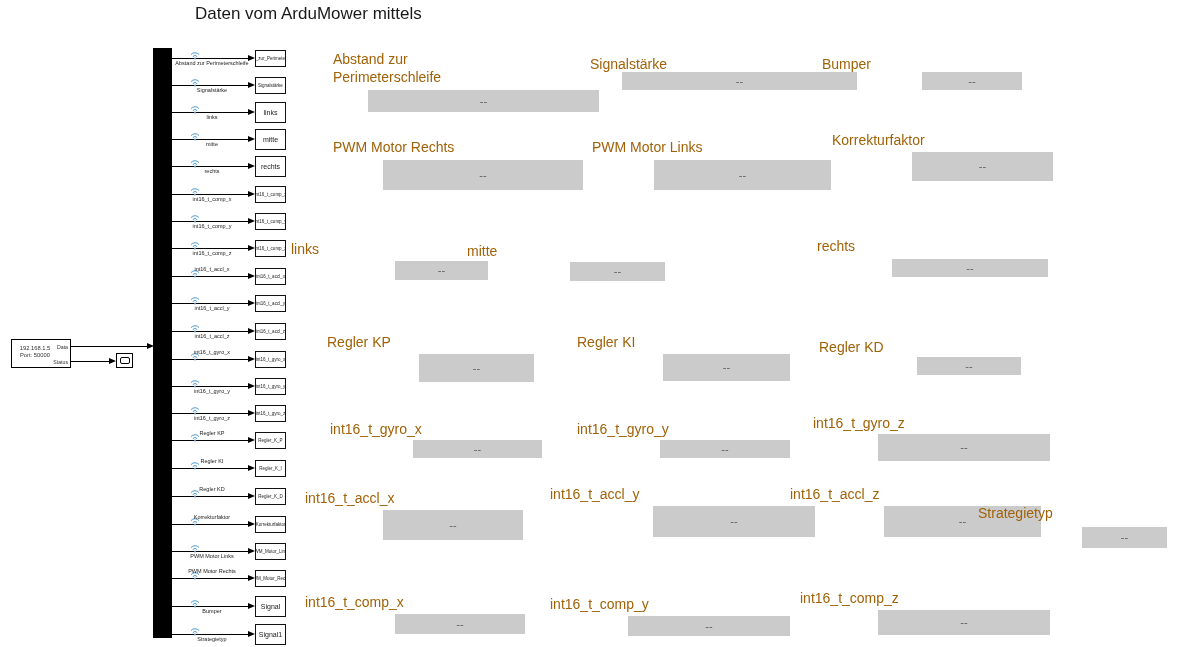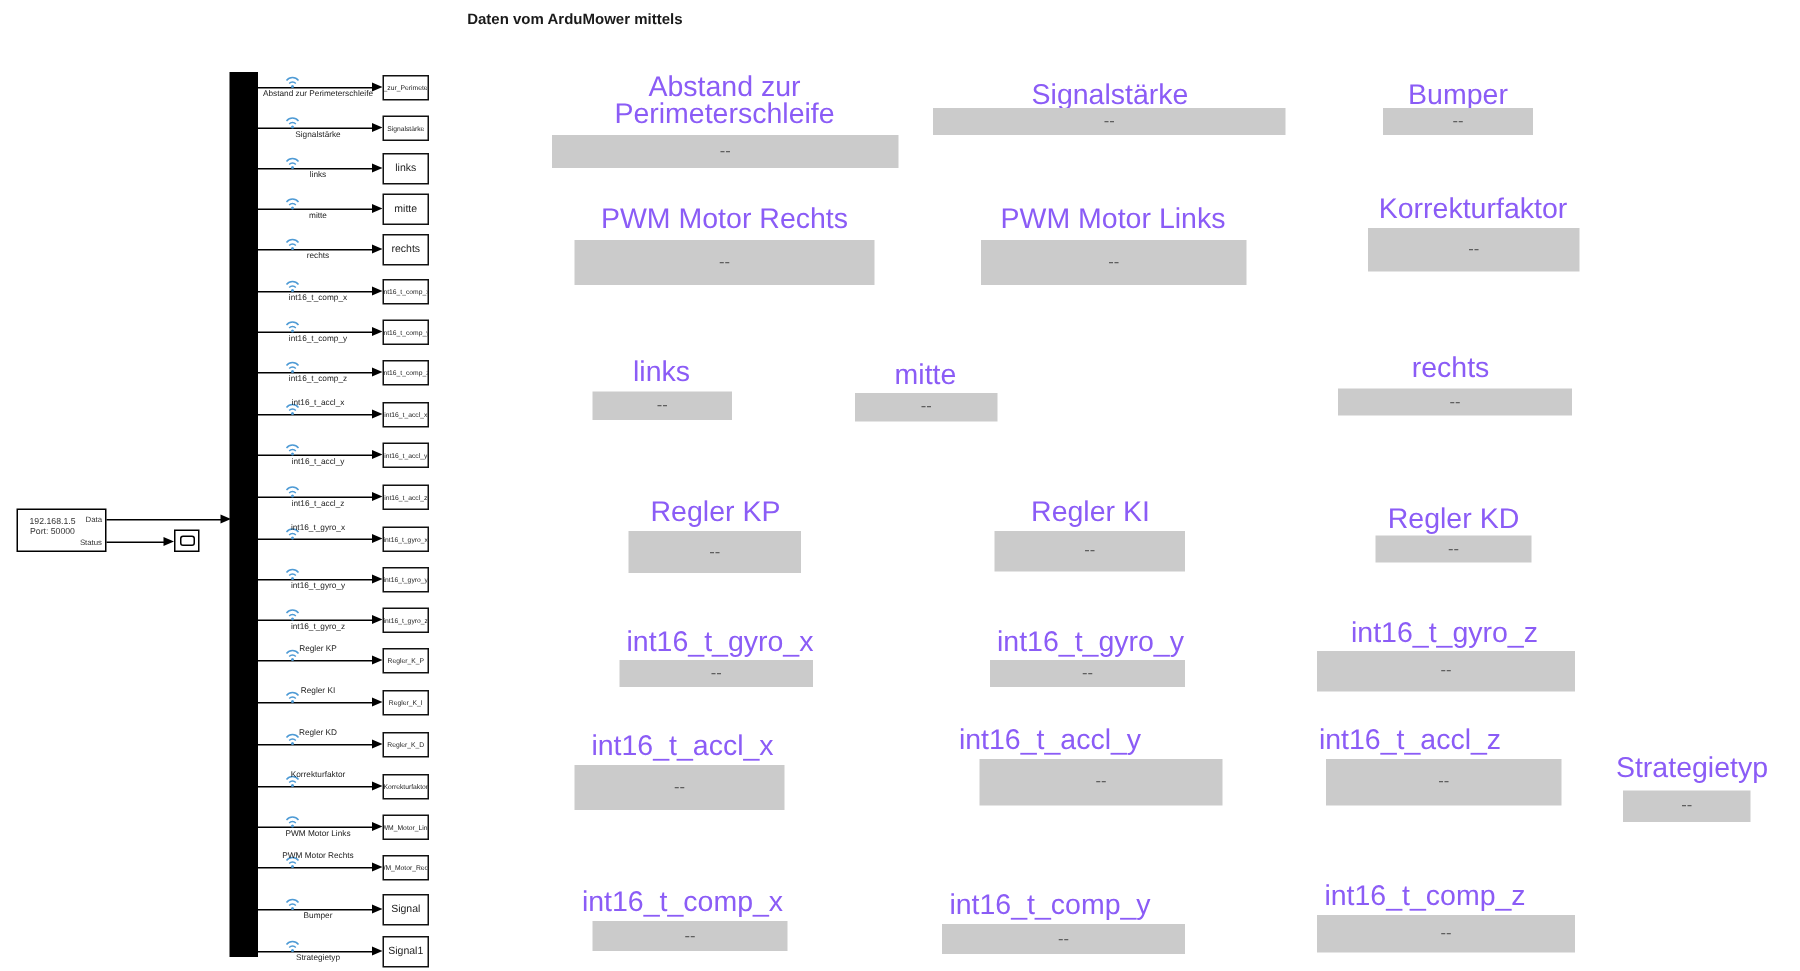--- a/index.html
+++ b/index.html
@@ -1,35 +1,35 @@
 <!DOCTYPE html>
 <html><head>
 <meta charset="utf-8">
 <style>
   html,body{margin:0;padding:0;background:#fff;}
   #canvas{position:relative;width:1200px;height:647px;background:#ffffff;overflow:hidden;
           font-family:"Liberation Sans", sans-serif;}
-  #model-title{position:absolute;left:195px;top:7px;width:260px;text-align:right;
-               font-weight:bold;font-size:10px;line-height:13px;color:#1a1a1a;}
+  #model-title{position:absolute;left:195px;top:7px;width:260px;text-align:left;
+               font-weight:normal;font-size:17px;line-height:13px;color:#1a1a1a;}
   #tcp-block{position:absolute;left:11px;top:339px;width:60px;height:29px;border:1.2px solid #000;
              background:#fff;box-sizing:border-box;}
   #tcp-line1,#tcp-line2{position:absolute;left:0;width:46px;text-align:center;font-size:5.8px;color:#333;}
   #tcp-line1{top:5px;} #tcp-line2{top:12px;}
   .port-label{position:absolute;right:2px;font-size:5.2px;color:#333;}
   #demux-bar{position:absolute;left:153px;top:48px;width:19px;height:590px;background:#000;}
   .wire{position:absolute;height:1px;background:#000;}
   .arrow-right{position:absolute;width:0;height:0;border-left:7px solid #000;
                border-top:3.5px solid transparent;border-bottom:3.5px solid transparent;}
   .goto-block{position:absolute;left:255px;width:31px;border:1px solid #111;background:#fff;
               box-sizing:border-box;display:flex;align-items:center;justify-content:center;
               overflow:hidden;white-space:nowrap;color:#222;}
   .wire-label{position:absolute;left:172px;width:80px;text-align:center;font-size:5.5px;
               color:#222;white-space:nowrap;}
   .wifi{position:absolute;width:12px;height:10px;}
-  .disp-label{position:absolute;text-align:center;font-size:19px;line-height:18px;color:#8b5cf6;
+  .disp-label{position:absolute;text-align:left;font-size:14px;line-height:18px;color:#a16207;
               white-space:pre-line;}
   .disp-box{position:absolute;background:#cbcbcb;color:#5f5f5f;font-size:11px;text-align:center;}
   #status-display{position:absolute;left:116px;top:353px;width:17px;height:15px;
                   border:1.5px solid #000;background:#fff;box-sizing:border-box;}
   #status-display-inner{position:absolute;left:2.5px;top:2.5px;width:8px;height:5.5px;
                         border:1px solid #000;border-radius:2px;background:#fff;}
 </style>
 </head>
 <body>
 

